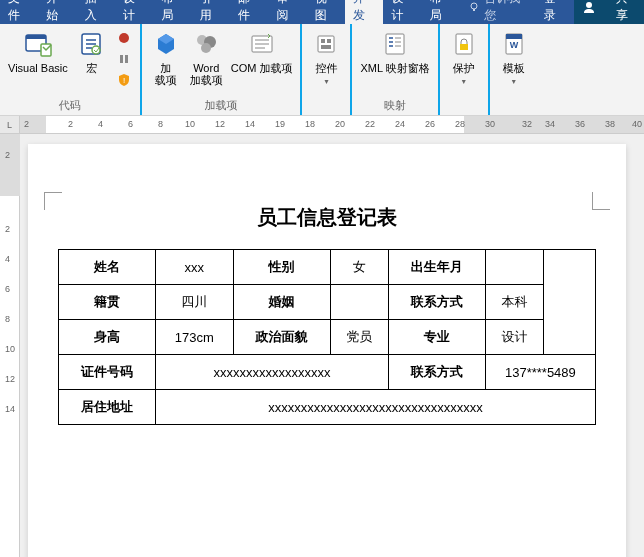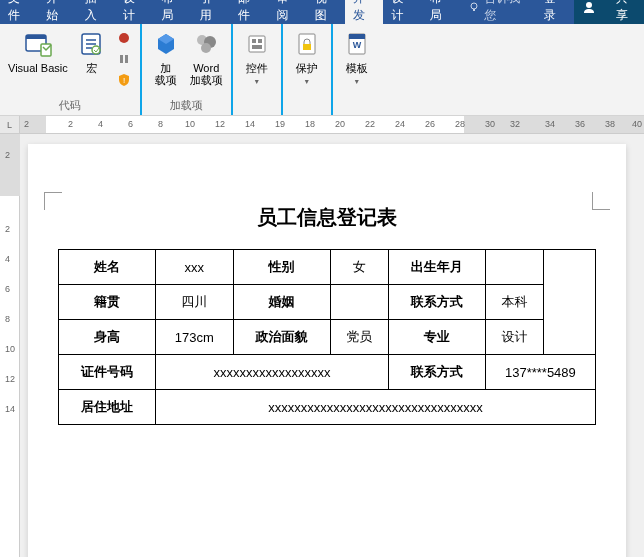--- a/index.html
+++ b/index.html
@@ -154,20 +154,30 @@
         <span class="icon">
           <svg width="28" height="28" viewBox="0 0 28 28">
               <circle cx="10" cy="10" r="5" fill="#bbb"></circle>
               <circle cx="18" cy="12" r="6" fill="#888"></circle>
               <circle cx="14" cy="18" r="5" fill="#aaa"></circle>
             </svg>
         </span>
         <span class="lbl" style="white-space:pre;">Word
 加载项</span>
       </div>
+      <div class="ritem">
+        <span class="icon">
+          <svg width="28" height="28" viewBox="0 0 28 28">
+              <rect x="4" y="6" width="20" height="16" rx="1" fill="#fff" stroke="#888"></rect>
+              <path d="M7 10h14M7 14h14M7 18h10" stroke="#888"></path>
+              <path d="M20 4l2 2-2 2" stroke="#6aa84f" fill="none"></path>
+            </svg>
+        </span>
+        <span class="lbl">COM 加载项</span>
+      </div>
     </div>
     <div class="rgroup-label">加载项</div>
   </div>
 
   <div class="rgroup">
     <div class="rgroup-items">
       <div class="ritem">
         <span class="icon">
           <svg width="28" height="28" viewBox="0 0 28 28">
               <rect x="6" y="6" width="16" height="16" rx="1" fill="#fff" stroke="#888"></rect>
@@ -175,20 +185,35 @@
               <rect x="15" y="9" width="4" height="4" fill="#888"></rect>
               <rect x="9" y="15" width="10" height="4" fill="#888"></rect>
             </svg>
         </span>
         <span class="lbl"><span>控件</span><br><span class="dd">▾</span></span>
       </div>
     </div>
     <div class="rgroup-label">&nbsp;</div>
   </div>
 
+  <div class="rgroup">
+    <div class="rgroup-items">
+      <div class="ritem">
+        <span class="icon">
+          <svg width="28" height="28" viewBox="0 0 28 28">
+              <rect x="5" y="4" width="18" height="20" rx="1" fill="#fff" stroke="#888"></rect>
+              <path d="M8 8h4M8 12h4M8 16h4" stroke="#2b579a" stroke-width="1.5"></path>
+              <path d="M14 8h6M14 12h6M14 16h6" stroke="#888"></path>
+            </svg>
+        </span>
+        <span class="lbl">XML 映射窗格</span>
+      </div>
+    </div>
+    <div class="rgroup-label">映射</div>
+  </div>
 
   <div class="rgroup">
     <div class="rgroup-items">
       <div class="ritem">
         <span class="icon">
           <svg width="28" height="28" viewBox="0 0 28 28">
               <rect x="6" y="4" width="16" height="20" rx="1" fill="#fff" stroke="#888"></rect>
               <rect x="10" y="14" width="8" height="6" fill="#f1c40f"></rect>
               <path d="M11 14v-2a3 3 0 016 0v2" fill="none" stroke="#888"></path>
             </svg>
@@ -230,21 +255,21 @@
     <span class="tick" style="left:195px">12</span>
     <span class="tick" style="left:225px">14</span>
     <span class="tick" style="left:255px">19</span>
     <span class="tick" style="left:285px">18</span>
     <span class="tick" style="left:315px">20</span>
     <span class="tick" style="left:345px">22</span>
     <span class="tick" style="left:375px">24</span>
     <span class="tick" style="left:405px">26</span>
     <span class="tick" style="left:435px">28</span>
     <span class="tick" style="left:465px">30</span>
-    <span class="tick" style="left:490px">32</span>
+    <span class="tick" style="left:502px">32</span>
     <span class="tick" style="left:525px">34</span>
     <span class="tick" style="left:555px">36</span>
     <span class="tick" style="left:585px">38</span>
     <span class="tick" style="left:612px">40</span>
   </div>
 </div>
 
 <div class="docwrap">
   <div class="ruler-v">
     <div class="vshade" style="top:0;height:62px;"></div>

